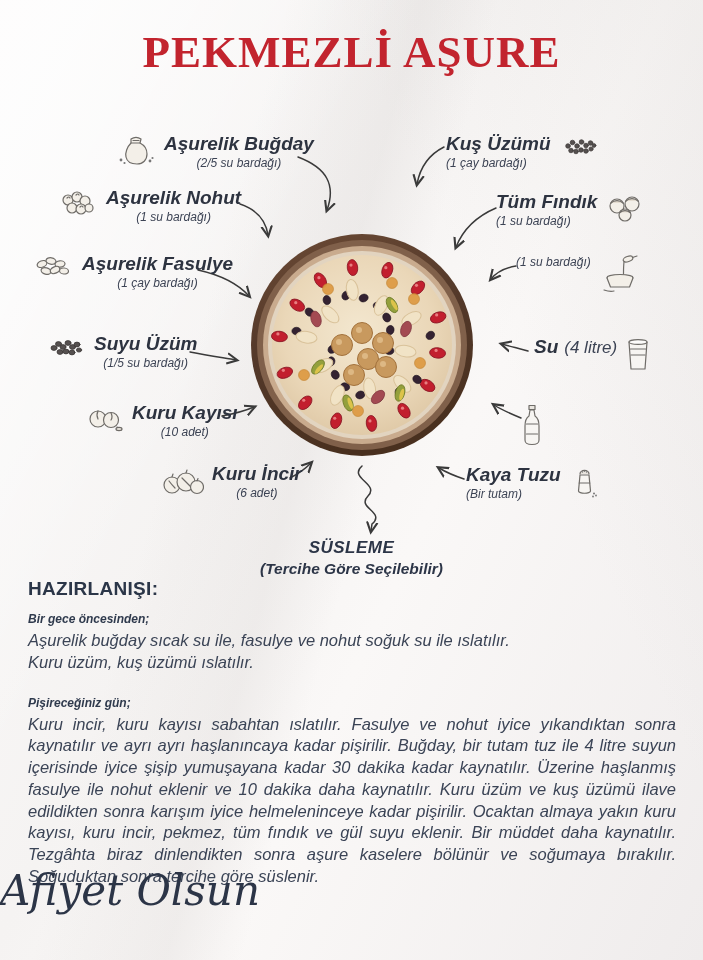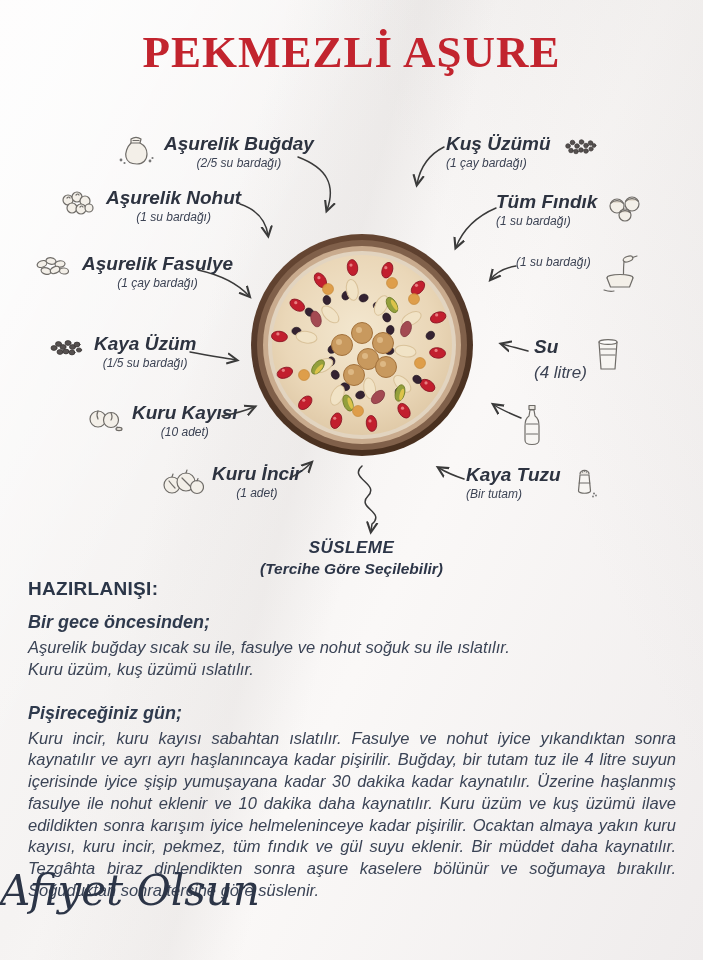--- a/index.html
+++ b/index.html
@@ -25,30 +25,30 @@
     font-family:"DejaVu Serif",serif;font-style:italic;
     font-size:33px;color:#2c3547;letter-spacing:1px;
   }
   .ing{position:absolute;display:flex;align-items:flex-start;gap:8px;}
   .ing .txt{display:flex;flex-direction:column;line-height:1.08;}
   .ing.left .txt{align-items:center;text-align:left;}
   .ing.right .txt{align-items:flex-start;text-align:left;}
   .iname{font-size:19px;font-weight:bold;font-style:italic;color:#2d3340;white-space:nowrap;}
   .iqty{font-size:12px;font-style:italic;color:#3c4354;margin-top:2px;white-space:nowrap;}
   .ico{flex:0 0 auto;}
-  .ing.su .txt{flex-direction:column;align-items:baseline;gap:6px;}
+  .ing.su .txt{flex-direction:row;align-items:baseline;gap:6px;}
   .ing.su .iqty{font-size:17px;margin-top:0;}
   svg.sketch{stroke:#6f6c68;fill:none;stroke-width:1.2;stroke-linecap:round;stroke-linejoin:round;}
   .overlay{position:absolute;left:0;top:0;pointer-events:none;}
   .garnish{position:absolute;left:0;right:0;top:538px;text-align:center;}
   .garnish .g1{font-size:17px;font-weight:bold;font-style:italic;color:#2c3547;letter-spacing:.5px;}
   .garnish .g2{font-size:15.5px;font-weight:bold;font-style:italic;color:#2c3547;margin-top:2px;}
   .prep{position:absolute;left:28px;width:648px;top:578px;}
   .prep-h{font-size:19px;font-weight:bold;color:#2b3648;letter-spacing:.3px;}
-  .prep-sub{font-size:18px;font-weight:bold;font-style:italic;color:#2f3a4d;margin-top:12px;}
+  .prep-sub{font-size:12px;font-weight:bold;font-style:italic;color:#2f3a4d;margin-top:12px;}
   .prep-body{font-size:16.5px;font-style:italic;color:#3b4456;line-height:1.32;margin-top:4px;}
   .pre-line{white-space:pre-line;}
   .just{text-align:justify;}
   .signature{
     position:absolute;left:0;right:0;top:866px;text-align:left;
     font-family:"DejaVu Serif",serif;font-style:italic;font-size:42px;color:#2c3547;
   }
   .bowl{position:absolute;left:250px;top:233px;}
 </style>
 </head>
@@ -323,40 +323,40 @@
     <div class="txt">
         <div class="iname">Aşurelik Fasulye</div>
     <div class="iqty">(1 çay bardağı)</div>
       </div>
   </div>
   <div class="ing left" style="left:46px;top:334px">
     <svg class="ico sketch" width="40" height="26">
         <use href="#sym-raisins"></use>
       </svg>
     <div class="txt">
-        <div class="iname">Kaya Üzüm</div>
+        <div class="iname">Suyu Üzüm</div>
     <div class="iqty">(1/5 su bardağı)</div>
       </div>
   </div>
   <div class="ing left" style="left:84px;top:403px">
     <svg class="ico sketch" width="40" height="30">
         <use href="#sym-apricot"></use>
       </svg>
     <div class="txt">
         <div class="iname">Kuru Kayısı</div>
     <div class="iqty">(10 adet)</div>
       </div>
   </div>
   <div class="ing left" style="left:160px;top:464px">
     <svg class="ico sketch" width="44" height="32">
         <use href="#sym-figs"></use>
       </svg>
     <div class="txt">
         <div class="iname">Kuru İncir</div>
-    <div class="iqty">(1 adet)</div>
+    <div class="iqty">(6 adet)</div>
       </div>
   </div>
 
   <div class="ing right" style="left:446px;top:134px">
     <div class="txt">
         <div class="iname">Kuş Üzümü</div>
     <div class="iqty">(1 çay bardağı)</div>
       </div>
     <svg class="ico sketch" width="40" height="26">
         <use href="#sym-currants"></use>

